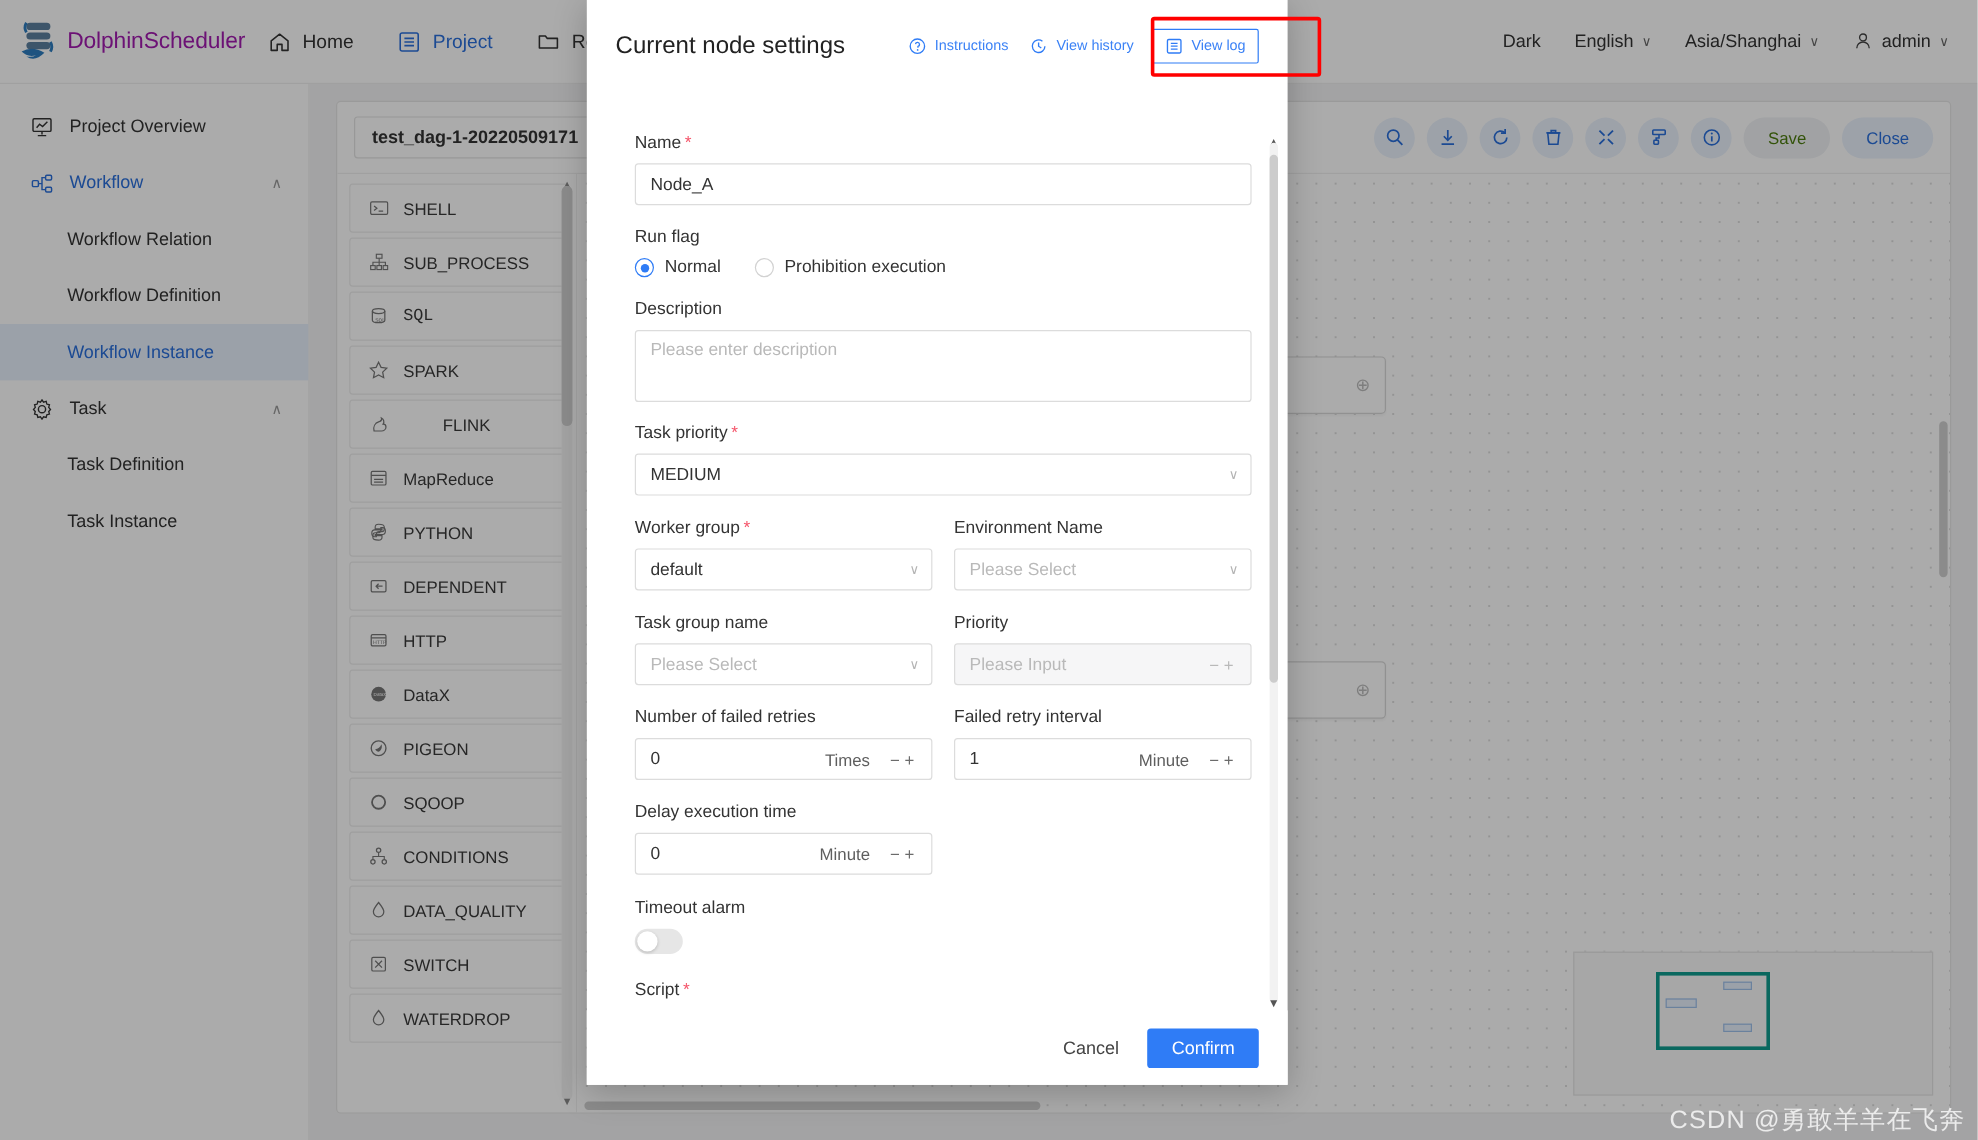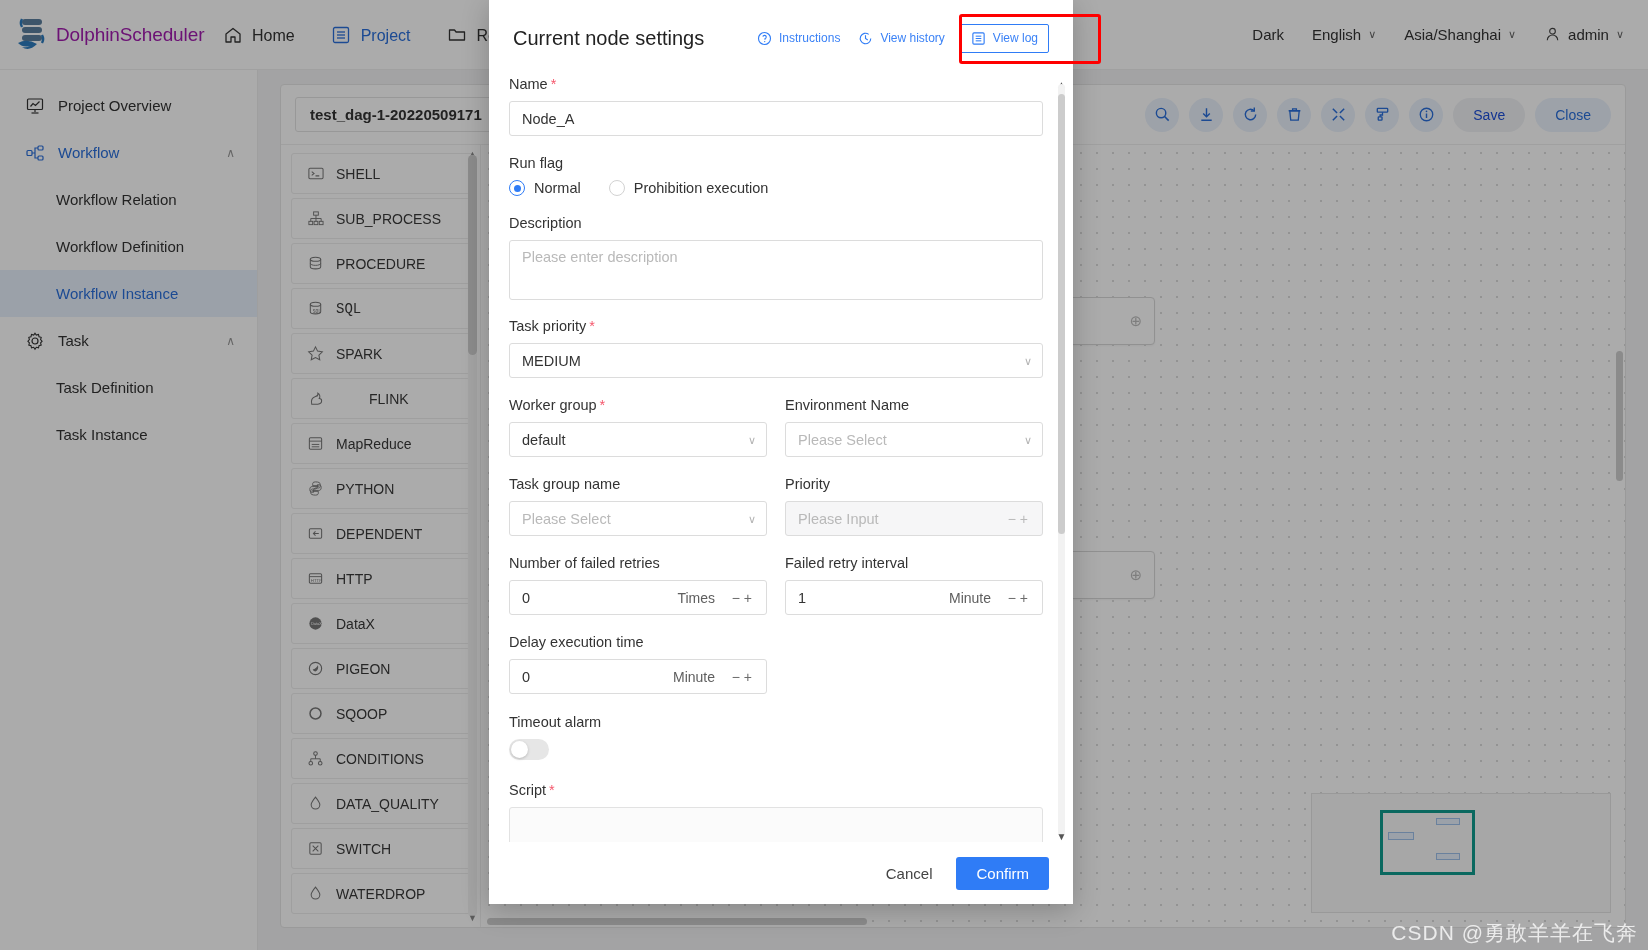--- a/index.html
+++ b/index.html
@@ -84,21 +84,21 @@
   }
   .tool-spacer { flex: 1; }
   .circ-btn {
     width: 34px; height: 34px; border-radius: 50%;
     background: #eaf2fd; color: #2a6fdb;
     display: inline-flex; align-items: center; justify-content: center;
     cursor: pointer; flex: none;
   }
   .pill-btn {
     height: 34px; border-radius: 17px; padding: 0 20px;
-    background: #f0f2f5; color: #1d4ed8; font-size: 14px;
+    background: #f0f2f5; color: #4d7c0f; font-size: 14px;
     display: inline-flex; align-items: center; cursor: pointer;
   }
   .pill-btn.close-b { background: #eaf2fd; color: #2a6fdb; }
 
   #dag-body { flex: 1; display: flex; min-height: 0; position: relative; }
 
   
   #palette {
     width: 200px; border-right: 1px solid #f0f0f0; padding: 8px 6px 8px 10px;
     position: relative; overflow: hidden;
@@ -174,21 +174,22 @@
   .mh-link.boxed {
     border: 1px solid #2f7cf6; border-radius: 2px; padding: 6px 10px;
     margin-left: 6px;
   }
   #viewlog-highlight {
     position: absolute; left: 470px; top: 14px; width: 142px; height: 50px;
     border: 3px solid #ff0000; border-radius: 3px; pointer-events: none;
   }
   #modal-body {
     flex: 1; overflow: hidden; position: relative;
-    padding: 0 30px 0 20px;
+    padding: 0 30px 0 40px;
+    margin-top: 35px;
   }
   #modal-scroll-track { position: absolute; right: 8px; top: 8px; bottom: 6px; width: 7px; background: #f2f2f2; border-radius: 4px; }
   #modal-scroll-thumb { position: absolute; right: 0; top: 10px; width: 7px; height: 440px; background: #cccccc; border-radius: 4px; }
   .ms-arrow { position:absolute; right:6px; width:11px; height:12px; color:#555; font-size:10px; display:flex; align-items:center; justify-content:center; }
 
   .fld { margin-bottom: 0; }
   .flabel { font-size: 14.5px; color: #333; margin: 0 0 9px 0; display: block; }
   .req { color: #f5576c; margin-left: 3px; }
   .inp {
     width: 100%; height: 35px; border: 1px solid #dcdcdc; border-radius: 3px;
@@ -439,30 +440,20 @@
                   <svg width="17" height="17" viewBox="0 0 18 18">
                     <rect x="7" y="2" width="5" height="3.5" fill="none" stroke="#777" stroke-width="1"></rect>
                     <rect x="2" y="12" width="4" height="3.5" fill="none" stroke="#777" stroke-width="1"></rect>
                     <rect x="7.5" y="12" width="4" height="3.5" fill="none" stroke="#777" stroke-width="1"></rect>
                     <rect x="13" y="12" width="4" height="3.5" fill="none" stroke="#777" stroke-width="1"></rect>
                     <path d="M9.5 5.5v3.5 M4 12V9h11v3 M9.5 9v3" fill="none" stroke="#777" stroke-width="1"></path>
                   </svg>
                 </span>
                 <span>SUB_PROCESS</span>
               </div>
-              <div class="pal-item" style="margin-top: 4px;">
-                <span class="pal-icon">
-                  <svg width="17" height="17" viewBox="0 0 18 18">
-                    <ellipse cx="9" cy="4.5" rx="5.5" ry="2.2" fill="none" stroke="#777" stroke-width="1.1"></ellipse>
-                    <path d="M3.5 4.5v8c0 1.2 2.5 2.2 5.5 2.2s5.5-1 5.5-2.2v-8" fill="none" stroke="#777" stroke-width="1.1"></path>
-                    <path d="M3.5 8.8c0 1.2 2.5 2.2 5.5 2.2s5.5-1 5.5-2.2" fill="none" stroke="#777" stroke-width="1"></path>
-                  </svg>
-                </span>
-                <span>PROCEDURE</span>
-              </div>
               <div class="pal-item" style="margin-top: 4px; font-family: Liberation Mono, monospace;">
                 <span class="pal-icon">
                   <svg width="17" height="17" viewBox="0 0 18 18">
                     <ellipse cx="9" cy="4.5" rx="5.5" ry="2.2" fill="none" stroke="#777" stroke-width="1.1"></ellipse>
                     <path d="M3.5 4.5v8c0 1.2 2.5 2.2 5.5 2.2s5.5-1 5.5-2.2v-8" fill="none" stroke="#777" stroke-width="1.1"></path>
                     <text x="6" y="14" font-size="5" fill="#777">SQL</text>
                   </svg>
                 </span>
                 <span>SQL</span>
               </div>

